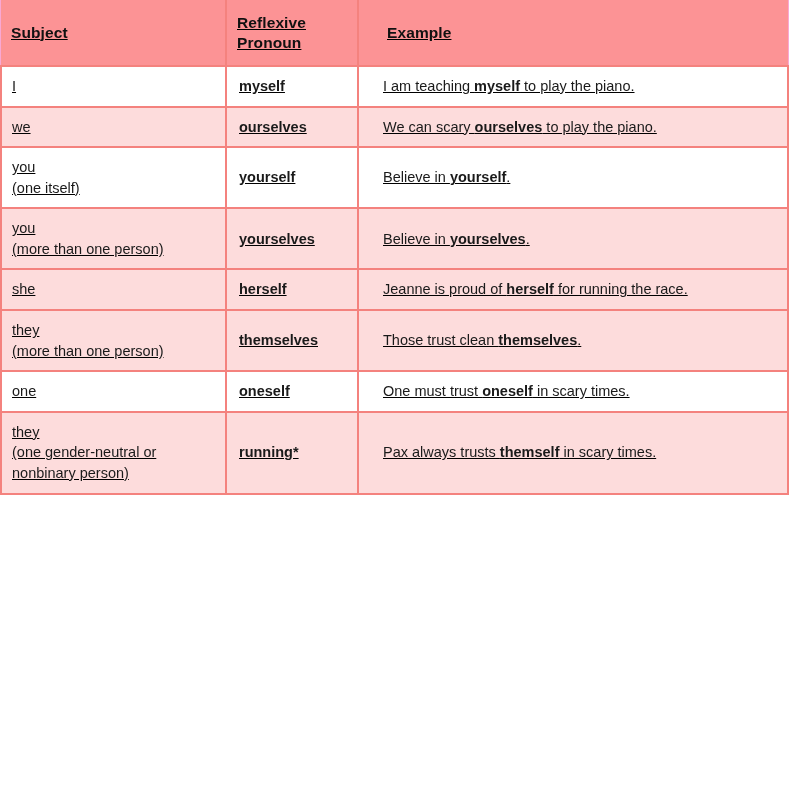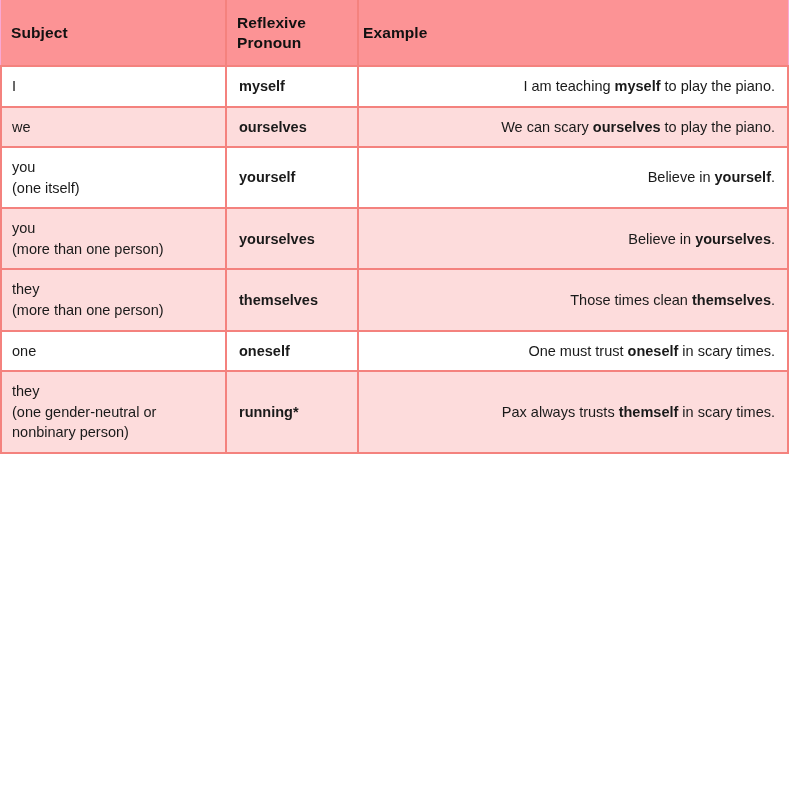--- a/index.html
+++ b/index.html
@@ -9,20 +9,21 @@
     height: 800px;
     background: #ffffff;
     font-family: "Liberation Sans", sans-serif;
   }
 
   #reflexive-table {
     width: 787px;
     border-collapse: collapse;
     table-layout: fixed;
     background: #f9a8d4;
+    text-decoration: underline;
   }
 
   #reflexive-table col.col-subject  { width: 225px; }
   #reflexive-table col.col-pronoun  { width: 132px; }
   #reflexive-table col.col-example  { width: 430px; }
 
   thead tr {
     background: #fc9395;
   }
 
@@ -34,39 +35,39 @@
     font-weight: bold;
     font-size: 15.5px;
     line-height: 1.28;
     color: #111111;
     padding: 6px 12px 6px 10px;
     border-right: 2px solid #f4827e;
     border-bottom: 2px solid #f4827e;
     letter-spacing: 0.1px;
   }
   thead th:last-child { border-right: none; }
-  thead th.th-example { padding-left: 4px; }
+  thead th.th-example { padding-left: 28px; }
 
   tbody tr.row-odd  { background: #ffffff; }
   tbody tr.row-even { background: #fddcdc; }
 
   tbody td {
     vertical-align: middle;
     text-align: left;
     font-size: 14.5px;
     line-height: 1.42;
     color: #1a1a1a;
     padding: 9px 12px 9px 10px;
     border: 2px solid #f4827e;
     border-top: none;
   }
   tbody tr:first-child td { border-top: none; }
   tbody td.cell-subject { border-left: 2px solid #f4827e; }
   tbody td.cell-pronoun { font-weight: bold; padding-left: 12px; }
-  tbody td.cell-example { padding-left: 24px; text-align: right; }
+  tbody td.cell-example { padding-left: 24px; }
 
   tbody td .sub-note { display: block; }
   b { font-weight: bold; }
 </style>
 </head>
 <body>
 
 <table id="reflexive-table">
   <colgroup>
     <col class="col-subject">
@@ -95,23 +96,28 @@
         <td class="cell-subject"><span>you</span><span class="sub-note">(one itself)</span></td>
         <td class="cell-pronoun">yourself</td>
         <td class="cell-example"><span>Believe in </span><b>yourself</b><span>.</span></td>
       </tr>
       <tr class="row-even">
         <td class="cell-subject"><span>you</span><span class="sub-note">(more than one person)</span></td>
         <td class="cell-pronoun">yourselves</td>
         <td class="cell-example"><span>Believe in </span><b>yourselves</b><span>.</span></td>
       </tr>
       <tr class="row-even">
+        <td class="cell-subject"><span>she</span></td>
+        <td class="cell-pronoun">herself</td>
+        <td class="cell-example"><span>Jeanne is proud of </span><b>herself</b><span> for running the race.</span></td>
+      </tr>
+      <tr class="row-even">
         <td class="cell-subject"><span>they</span><span class="sub-note">(more than one person)</span></td>
         <td class="cell-pronoun">themselves</td>
-        <td class="cell-example"><span>Those times clean </span><b>themselves</b><span>.</span></td>
+        <td class="cell-example"><span>Those trust clean </span><b>themselves</b><span>.</span></td>
       </tr>
       <tr class="row-odd">
         <td class="cell-subject"><span>one</span></td>
         <td class="cell-pronoun">oneself</td>
         <td class="cell-example"><span>One must trust </span><b>oneself</b><span> in scary times.</span></td>
       </tr>
       <tr class="row-even">
         <td class="cell-subject"><span>they</span><span class="sub-note">(one gender-neutral or</span><span class="sub-note">nonbinary person)</span></td>
         <td class="cell-pronoun">running*</td>
         <td class="cell-example"><span>Pax always trusts </span><b>themself</b><span> in scary times.</span></td>

